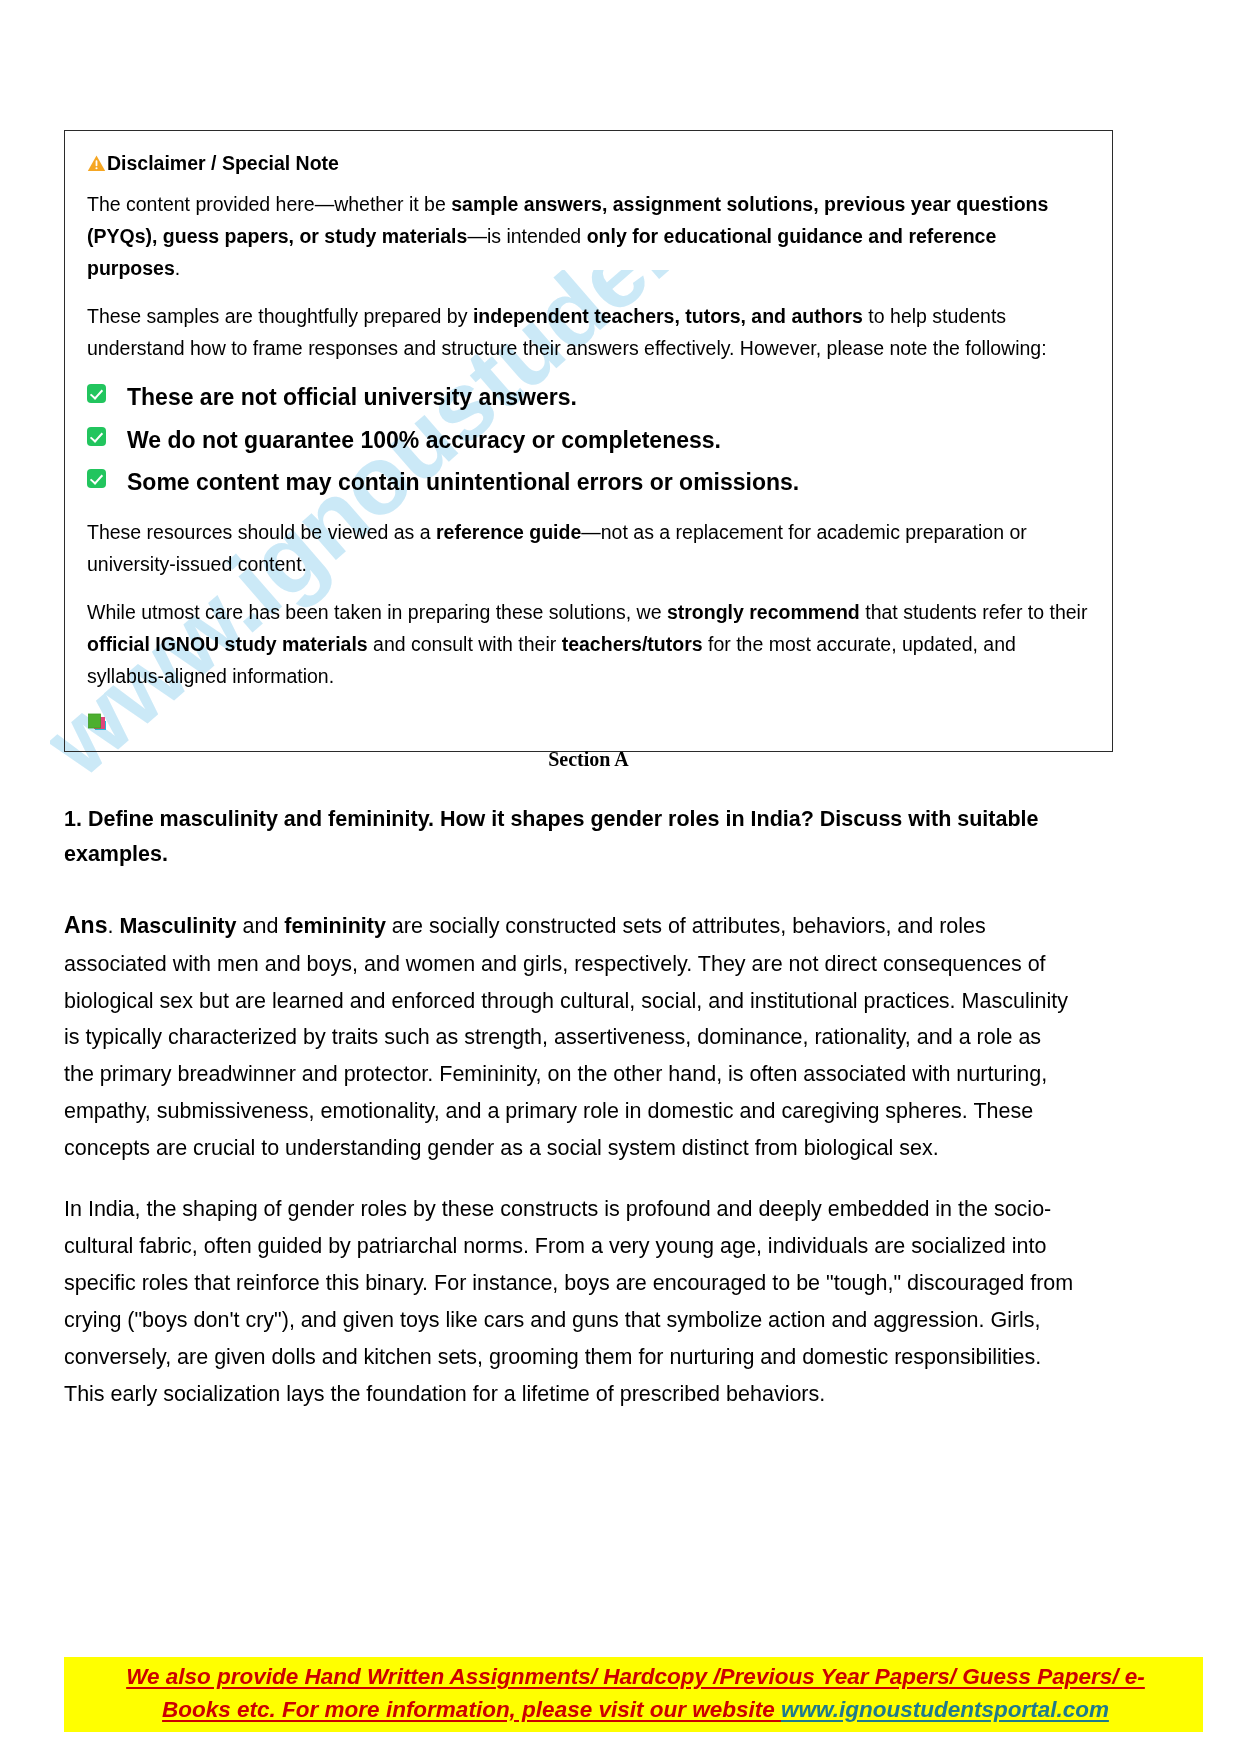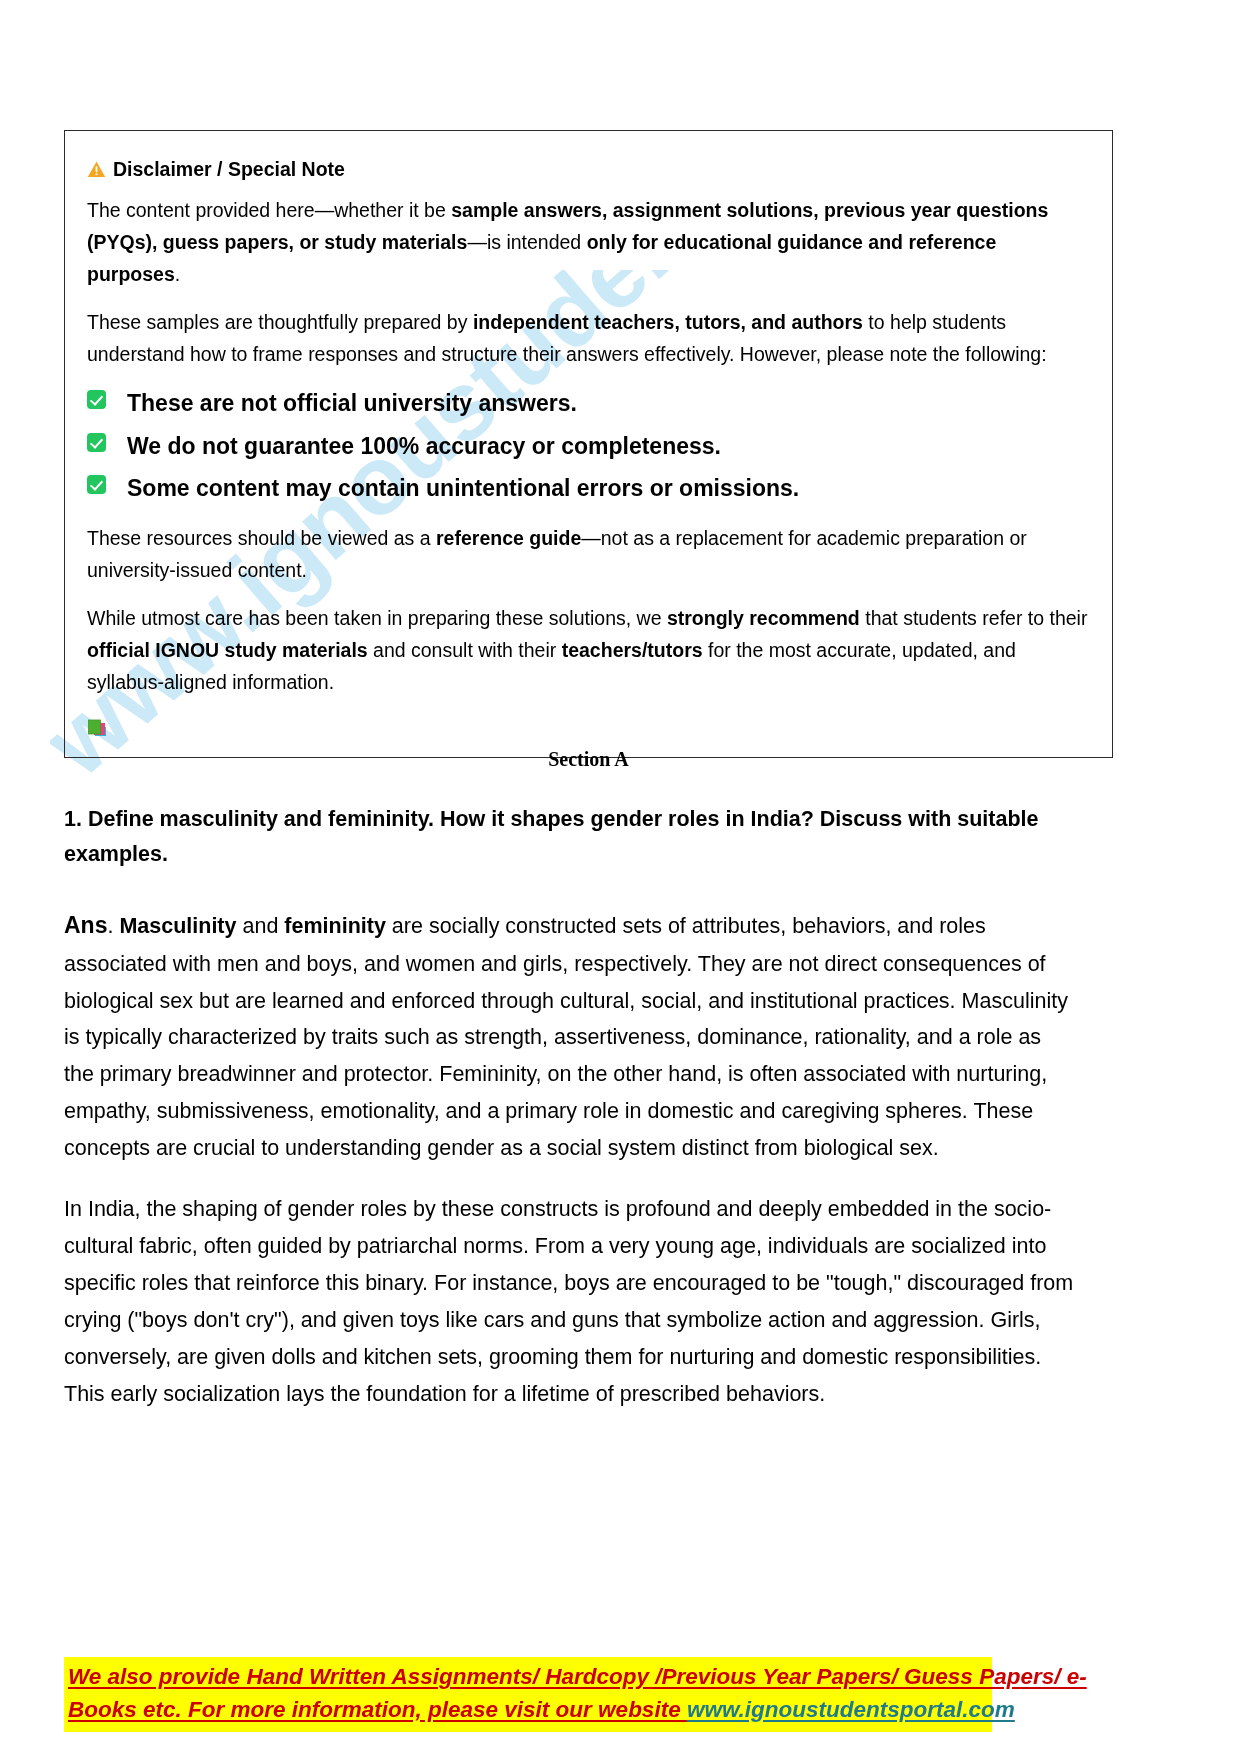--- a/index.html
+++ b/index.html
@@ -60,24 +60,24 @@
     width: 1049px;
     box-sizing: border-box;
     border: 1.4px solid #2b2b2b;
     background: transparent;
     padding: 18px 22px 20px 22px;
   }
   .disc-title {
     font-size: 19.5px;
     font-weight: 700;
     line-height: 1.25;
-    margin: 8px 0 14px 0;
+    margin: 2px 0 14px 0;
     display: flex;
     align-items: center;
-    gap: 7px;
+    gap: 1px;
   }
   .warn-icon {
     display: inline-block;
     width: 19px;
     height: 19px;
     position: relative;
     flex: none;
   }
   .warn-icon svg { display:block; }
 
@@ -178,21 +178,21 @@
     text-align: left;
   }
   .answer p b { font-weight: 700; }
   .ans-lead { font-size: 23px; font-weight: 700; }
 
   
   .footer-banner {
     position: absolute;
     left: 64px;
     top: 1657px;
-    width: 928px;
+    width: 1139px;
     background: #ffff00;
     text-align: center;
     padding: 4px 0 6px 4px;
     box-sizing: border-box;
   }
   .footer-line {
     font-size: 22.5px;
     font-style: italic;
     font-weight: 700;
     color: #cc0000;

